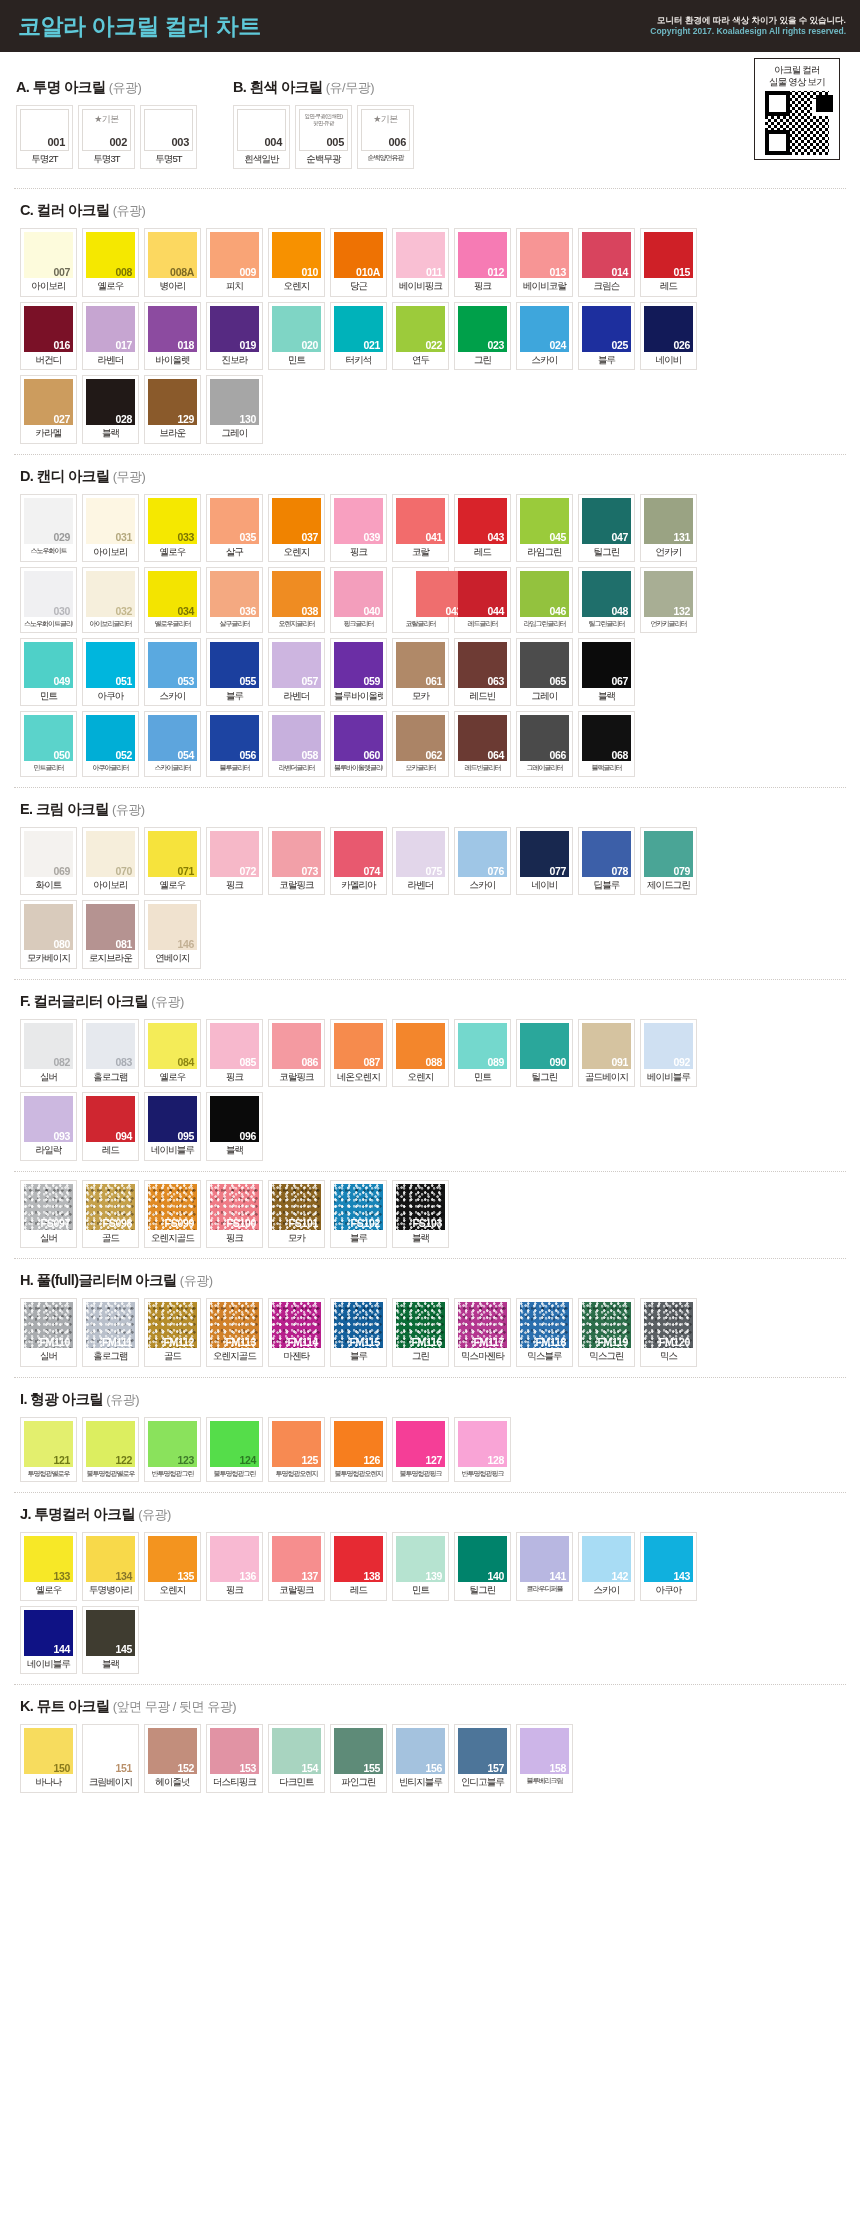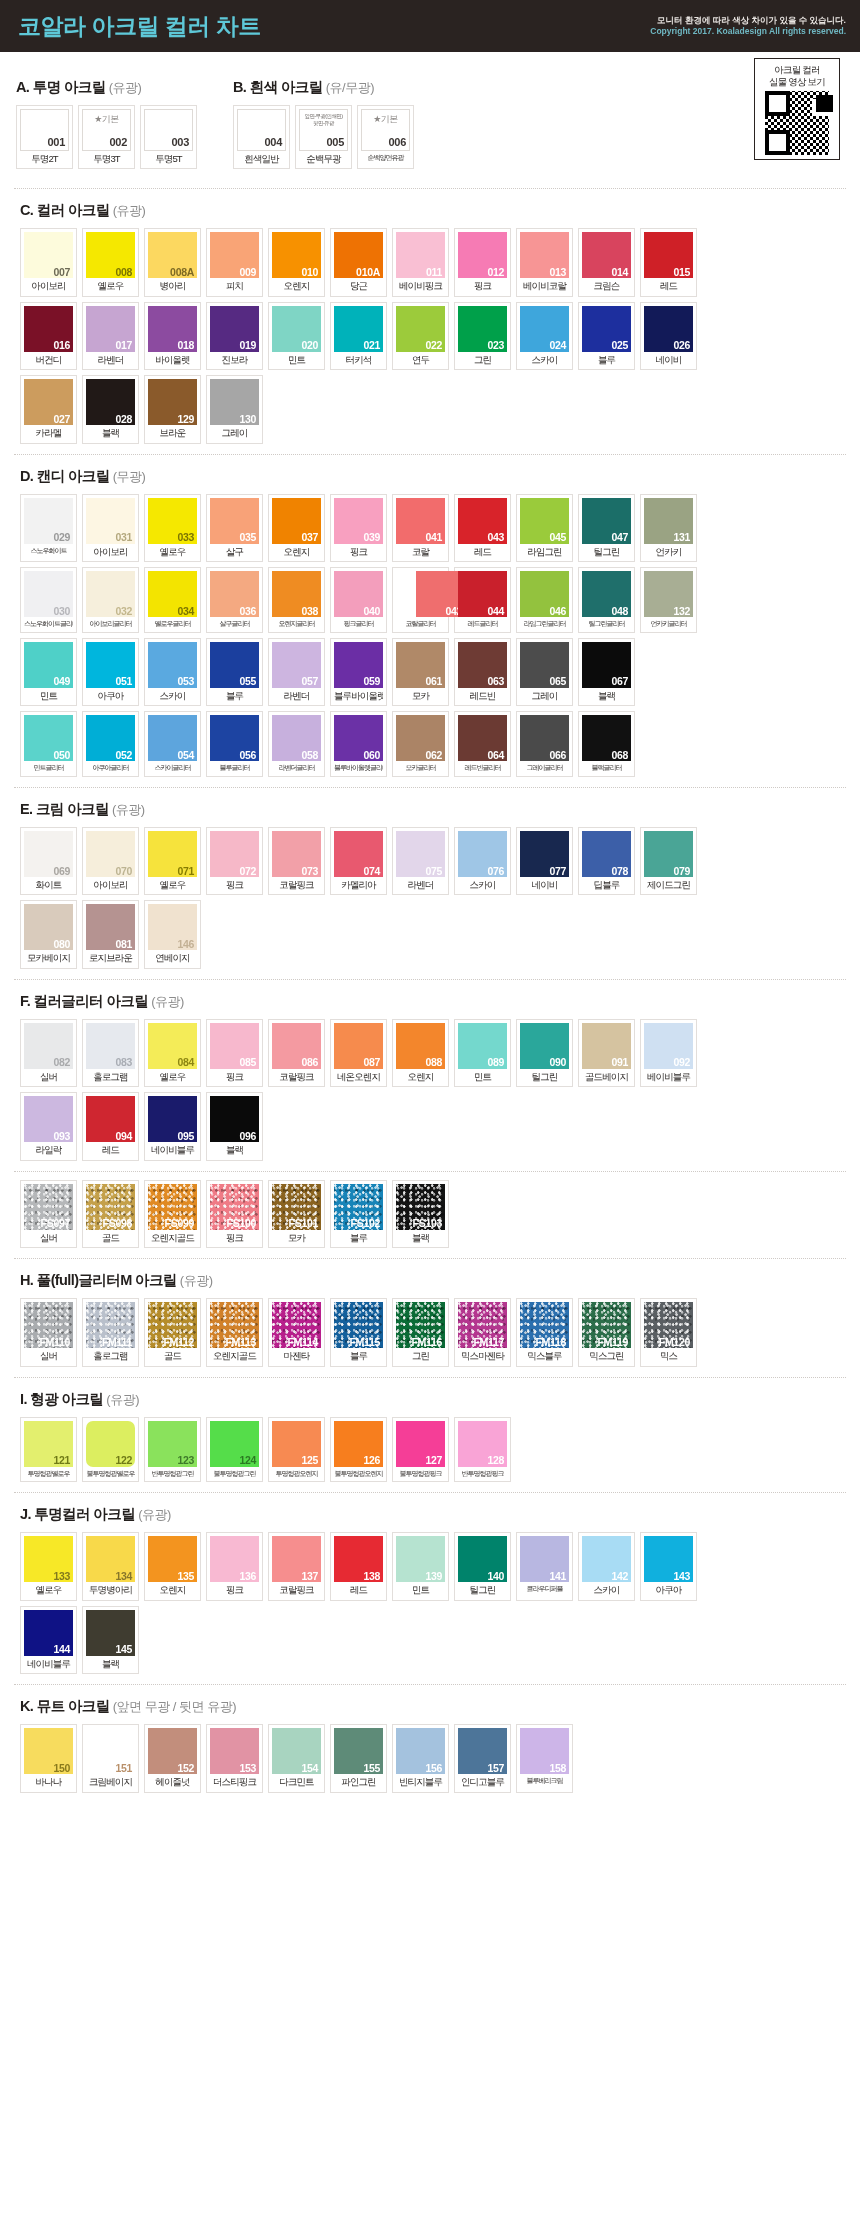--- a/index.html
+++ b/index.html
@@ -982,21 +982,21 @@
       <div class="section">
         <div class="sec-head"><span>I. 형광 아크릴</span><span class="sub"> (유광)</span></div>
         <div class="row">
           <div class="cell">
             <div class="chip" style="background:  0% 0% / auto rgb(227, 239, 110);">
               <span class="code" style="color: rgb(111, 122, 22);">121</span>
             </div>
             <div class="nm tiny">투명형광옐로우</div>
           </div>
           <div class="cell">
-            <div class="chip" style="background:  0% 0% / auto rgb(220, 238, 96); border-radius: 7px;">
+            <div class="chip" style="background:  0% 0% / auto rgb(220, 238, 96);">
               <span class="code" style="color: rgb(111, 122, 22);">122</span>
             </div>
             <div class="nm tiny">불투명형광옐로우</div>
           </div>
           <div class="cell">
             <div class="chip" style="background:  0% 0% / auto rgb(138, 226, 92);">
               <span class="code" style="color: rgb(62, 122, 42);">123</span>
             </div>
             <div class="nm tiny">반투명형광그린</div>
           </div>

